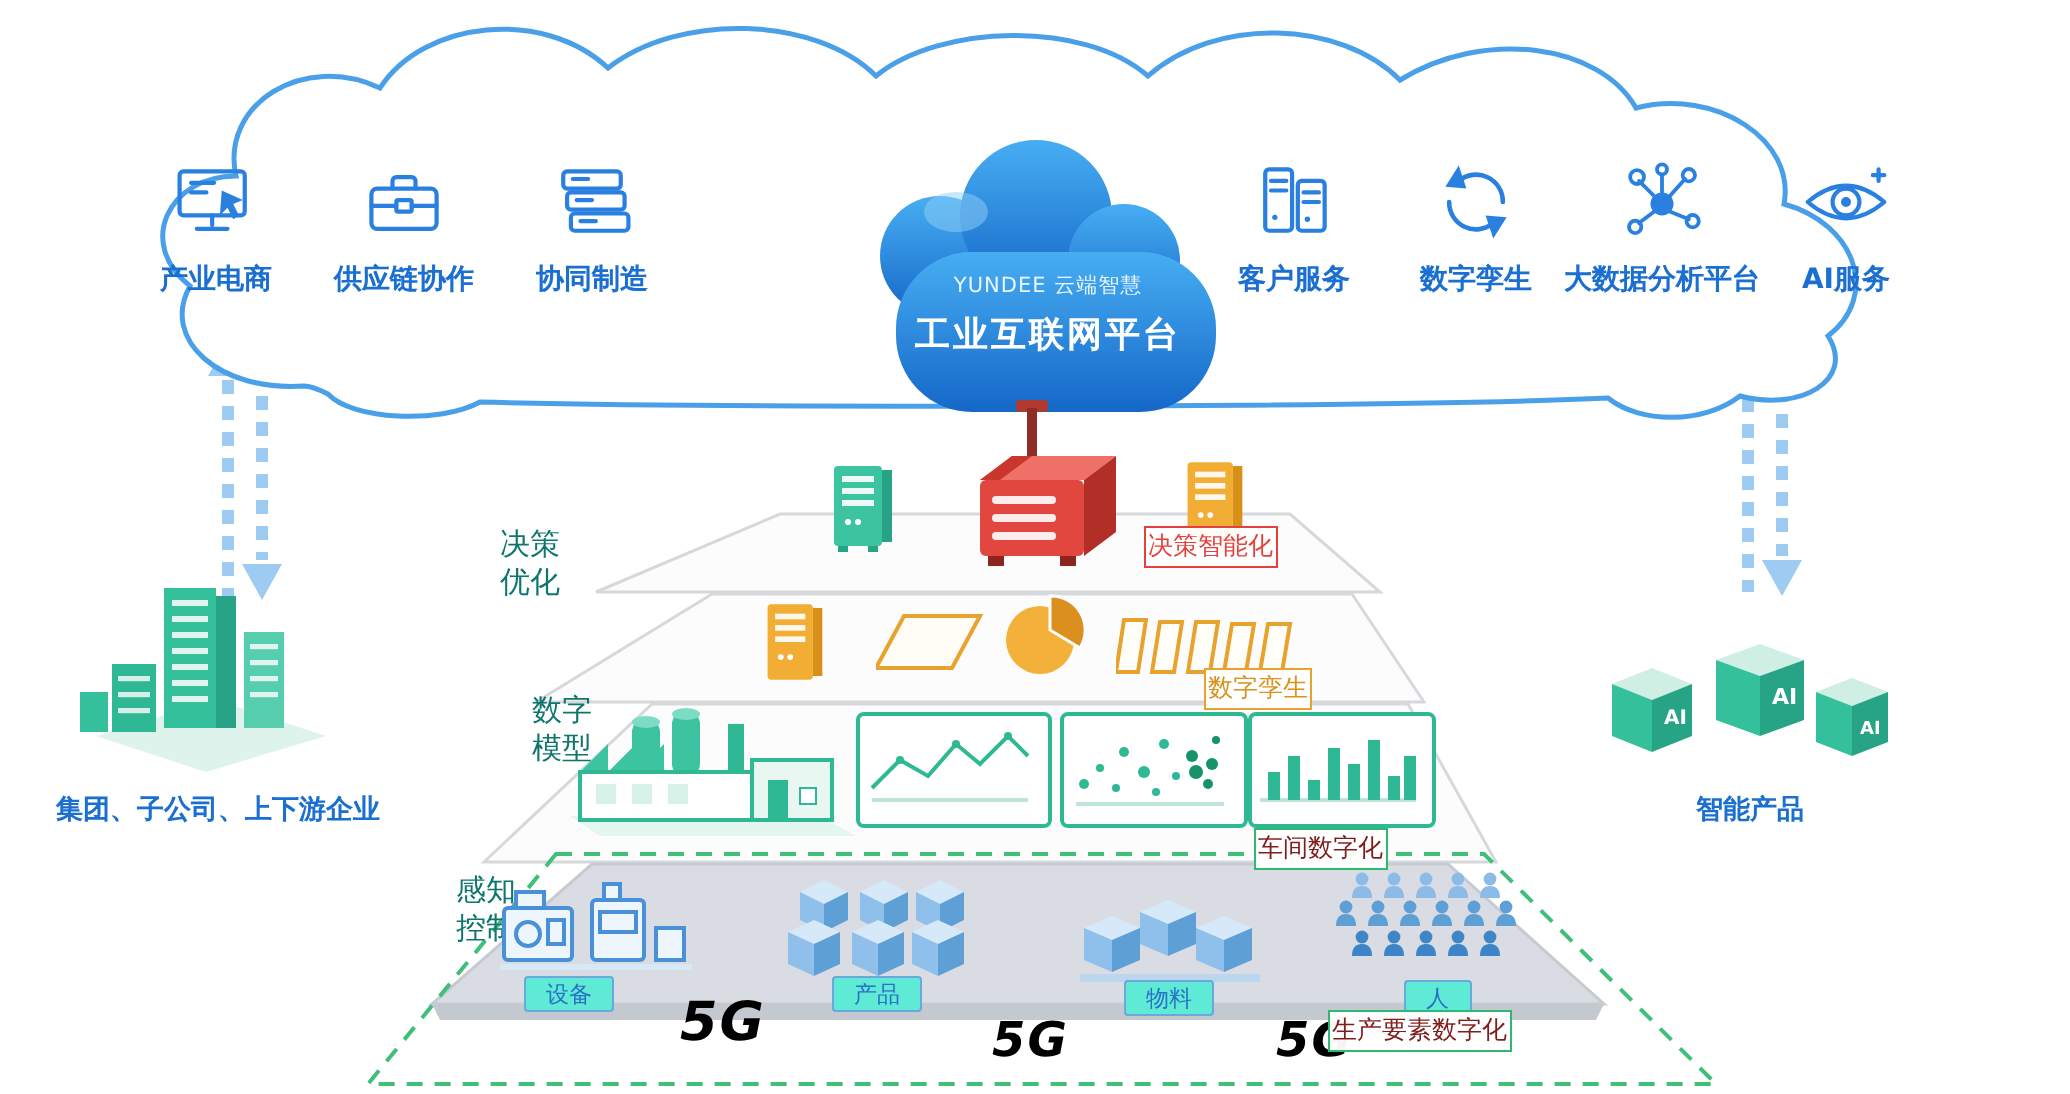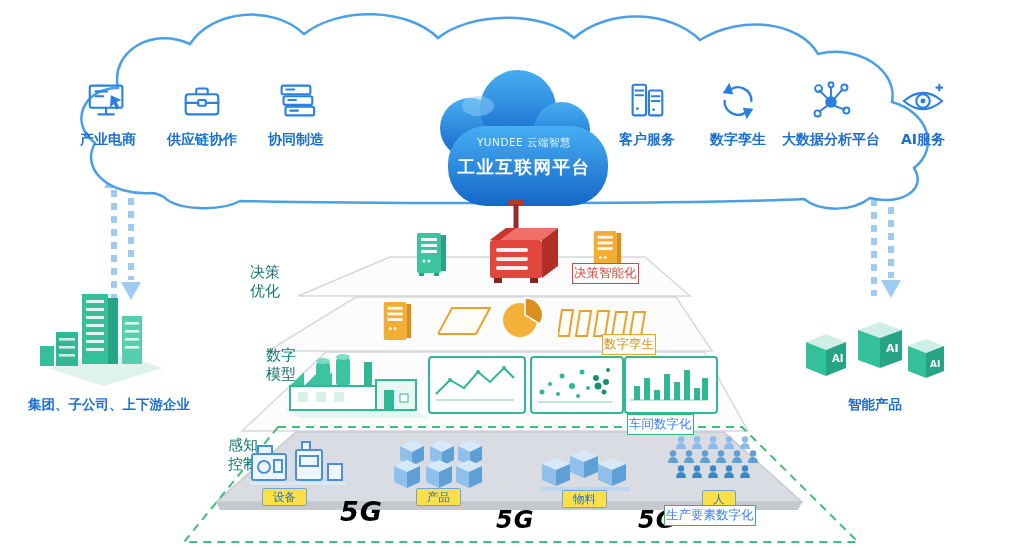--- a/index.html
+++ b/index.html
@@ -9,22 +9,22 @@
   .svc{position:absolute;top:78px;width:122px;display:flex;flex-direction:column;align-items:center;gap:7px;}
   .svc .lbl{font-size:14px;font-weight:bold;color:#1a6fd0;white-space:nowrap;}
   .brandbox{position:absolute;left:440px;top:136px;width:168px;text-align:center;color:#fff;}
   .brand{font-size:10.5px;letter-spacing:.5px;color:#e8f5ff;}
   .title{font-size:17.5px;font-weight:bold;letter-spacing:1.5px;margin-top:5px;}
   .sideLbl{position:absolute;width:38px;text-align:center;color:#0f766e;font-size:15px;line-height:19px;}
   .tag{position:absolute;background:rgba(255,255,255,.96);border:1px solid;font-size:12.5px;
        padding:1px 1px;white-space:nowrap;}
   .tag.red{border-color:#e5413c;color:#e5413c;}
   .tag.gold{border-color:#e8a22e;color:#d9921c;}
-  .tag.green{border-color:#2eb872;color:#3b82f6;}
-  .chip{position:absolute;background:#fde047;border:1px solid #6aa7dd;color:#2a72c8;font-size:11.5px;
+  .tag.green{border-color:#2eb872;color:#7f1d1d;}
+  .chip{position:absolute;background:#5eead4;border:1px solid #6aa7dd;color:#2a72c8;font-size:11.5px;
         padding:0 10px;line-height:16px;border-radius:2px;white-space:nowrap;}
   .fiveg{position:absolute;color:#000000;font-weight:bold;font-style:italic;letter-spacing:1px;margin-top:44px;}
   .entity{position:absolute;color:#1a6fd0;font-weight:bold;font-size:13.5px;text-align:left;white-space:nowrap;}
   .monitor{position:absolute;background:#fff;border:2px solid #2fb894;border-radius:4px;}
 </style>
 </head>
 <body>
 
 <div class="stage">
 

